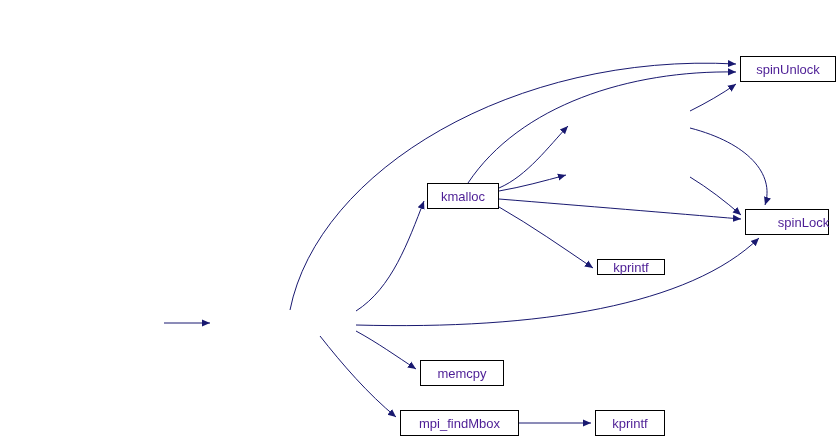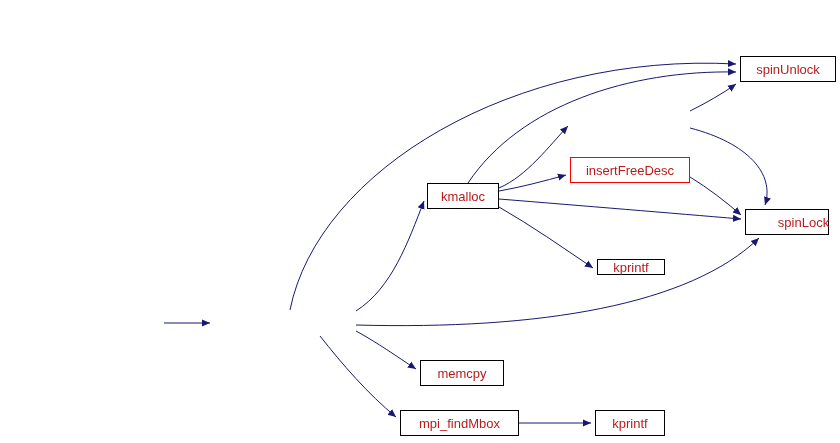--- a/index.html
+++ b/index.html
@@ -27,21 +27,21 @@
     stroke:var(--edge);
     stroke-width:1;
   }
   #arrow path{fill:var(--edge);}
   .node{
     position:absolute;
     box-sizing:border-box;
     border:1px solid var(--node-border);
     background:var(--node-fill);
     display:flex;align-items:center;justify-content:center;
-    font-size:13px;line-height:1;color:#b91c1c;
+    font-size:13px;line-height:1;color:#4c1d95;
     white-space:nowrap;
     cursor:pointer;
   }
   .node.highlight{border-color:var(--highlight-border);}
   .node.root{background:var(--root-fill);cursor:default;}
 </style>
 </head>
 <body>
 
 <div class="canvas">
@@ -67,21 +67,20 @@
       <path d="M356,331 C378,343 396,356 416,369" class="edge" marker-end="url(#arrow)"></path>
       <path d="M320,336 C342,364 368,394 396,417" class="edge" marker-end="url(#arrow)"></path>
       <path d="M519,423 L591,423" class="edge" marker-end="url(#arrow)"></path>
     </svg>
 
 
 
   <div class="node" style="left:427px;top:183px;width:72px;height:26px;">kmalloc</div>
 
 
-  <div class="node highlight" style="left:570px;top:157px;width:120px;height:26px;">insertFreeDesc</div>
 
   <div class="node" style="left:740px;top:56px;width:96px;height:26px;">spinUnlock</div>
 
   <div class="node" style="left:745px;top:209px;width:84px;height:26px;padding-left:33px;">spinLock</div>
 
   <div class="node" style="left:597px;top:259px;width:68px;height:16px;">kprintf</div>
 
   <div class="node" style="left:400px;top:410px;width:119px;height:26px;">mpi_findMbox</div>
 
   <div class="node" style="left:420px;top:360px;width:84px;height:26px;">memcpy</div>

